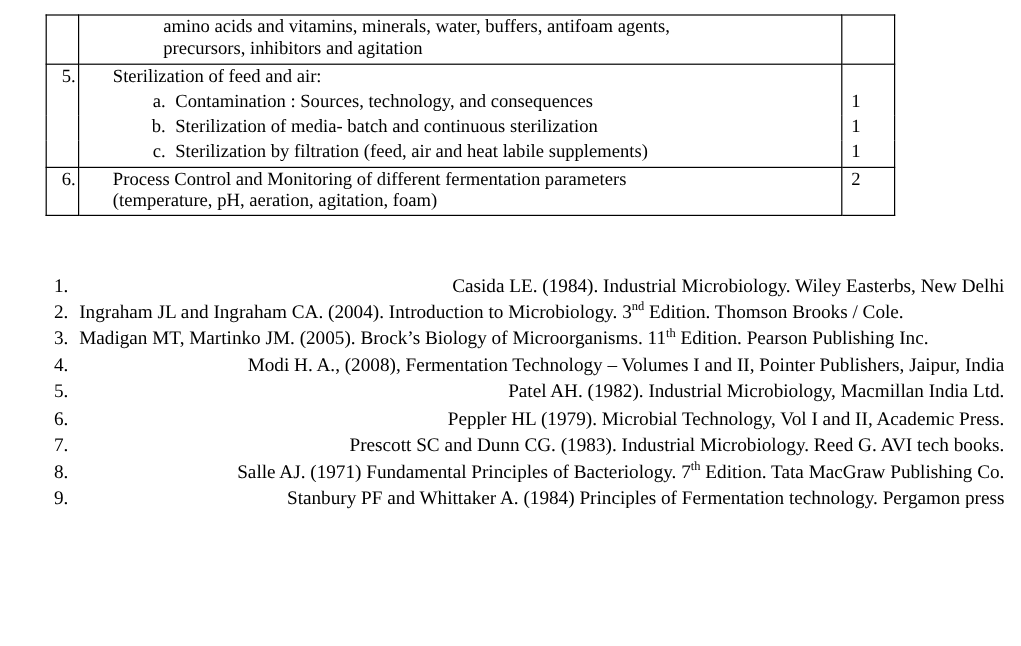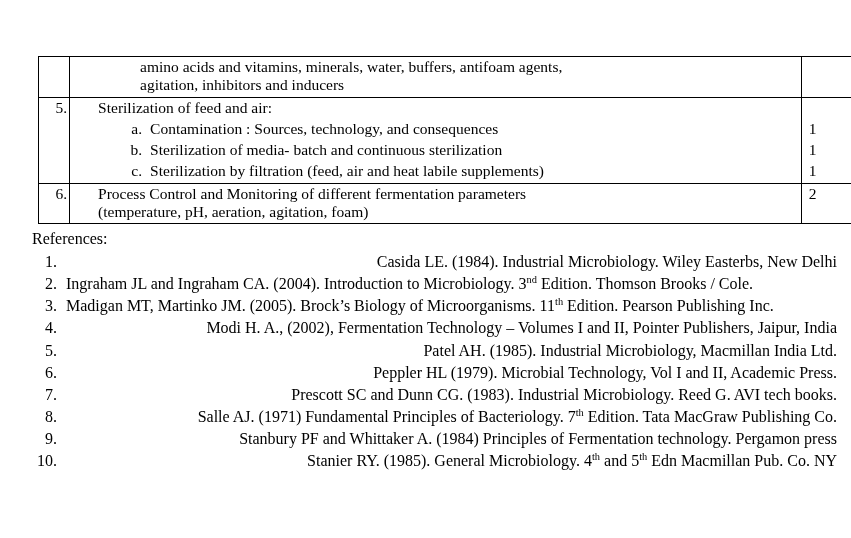--- a/index.html
+++ b/index.html
@@ -21,26 +21,25 @@
     left: 0; top: 0;
     width: 851px;
     height: 538px;
   }
 
   
   .syllabus-table {
     position: absolute;
     left: 38px;
     top: 12px;
-    width: 814px;
+    width: 708px;
     border-collapse: collapse;
     table-layout: fixed;
     font-size: 15.5px;
     line-height: 1.18;
-    margin-top: 44px;
   }
   .syllabus-table td {
     border: 1px solid #000000;
     padding: 1px 4px 2px 4px;
     vertical-align: top;
   }
   .col-num {
     width: 26px;
   }
   .col-body {
@@ -121,21 +120,21 @@
       <col class="col-num">
       <col class="col-body">
       <col class="col-hours">
     </colgroup>
     <tbody>
 
       <tr>
         <td class="col-num"></td>
         <td class="col-body">
           <span class="indent-text" style="padding-left:66px">amino acids and vitamins, minerals, water, buffers, antifoam agents,</span>
-          <span class="indent-text" style="padding-left:66px">agitation, inhibitors and inducers</span>
+          <span class="indent-text" style="padding-left:66px">precursors, inhibitors and agitation</span>
         </td>
         <td class="col-hours"></td>
       </tr>
 
       <tr>
         <td class="col-num" style="border-bottom:none; text-align:right; padding-right:2px;">5.</td>
         <td class="col-body" style="border-bottom:none;">
           <span class="indent-text" style="padding-left:24px">Sterilization of feed and air:</span>
         </td>
         <td class="col-hours" style="border-bottom:none;"></td>
@@ -179,58 +178,53 @@
         <td class="col-body">
           <span class="indent-text" style="padding-left:24px">Process Control and Monitoring of different fermentation parameters</span>
           <span class="indent-text" style="padding-left:24px">(temperature, pH, aeration, agitation, foam)</span>
         </td>
         <td class="col-hours">2</td>
       </tr>
     </tbody>
   </table>
 
   <div class="references">
-    <p class="ref-heading">References:</p>
     <ul class="ref-list">
       <li class="ref-item">
         <span class="ref-num">1.</span>
         <span class="ref-text nojust">Casida LE. (1984). Industrial Microbiology. Wiley Easterbs, New Delhi</span>
       </li>
       <li class="ref-item">
         <span class="ref-num">2.</span>
         <span class="ref-text"><span>Ingraham JL and Ingraham CA. (2004). Introduction to Microbiology. 3</span><sup>nd</sup><span> Edition. Thomson Brooks / Cole.</span></span>
       </li>
       <li class="ref-item">
         <span class="ref-num">3.</span>
         <span class="ref-text"><span>Madigan MT, Martinko JM. (2005). Brock’s Biology of Microorganisms. 11</span><sup>th</sup><span> Edition. Pearson Publishing Inc.</span></span>
       </li>
       <li class="ref-item">
         <span class="ref-num">4.</span>
-        <span class="ref-text nojust">Modi H. A., (2002), Fermentation Technology – Volumes I and II, Pointer Publishers, Jaipur, India</span>
+        <span class="ref-text nojust">Modi H. A., (2008), Fermentation Technology – Volumes I and II, Pointer Publishers, Jaipur, India</span>
       </li>
       <li class="ref-item">
         <span class="ref-num">5.</span>
-        <span class="ref-text nojust">Patel AH. (1985). Industrial Microbiology, Macmillan India Ltd.</span>
+        <span class="ref-text nojust">Patel AH. (1982). Industrial Microbiology, Macmillan India Ltd.</span>
       </li>
       <li class="ref-item">
         <span class="ref-num">6.</span>
         <span class="ref-text nojust">Peppler HL (1979). Microbial Technology, Vol I and II, Academic Press.</span>
       </li>
       <li class="ref-item">
         <span class="ref-num">7.</span>
         <span class="ref-text nojust">Prescott SC and Dunn CG. (1983). Industrial Microbiology. Reed G. AVI tech books.</span>
       </li>
       <li class="ref-item">
         <span class="ref-num">8.</span>
         <span class="ref-text nojust"><span>Salle AJ. (1971) Fundamental Principles of Bacteriology. 7</span><sup>th</sup><span> Edition. Tata MacGraw Publishing Co.</span></span>
       </li>
       <li class="ref-item">
         <span class="ref-num">9.</span>
         <span class="ref-text nojust">Stanbury PF and Whittaker A. (1984) Principles of Fermentation technology. Pergamon press</span>
       </li>
-      <li class="ref-item">
-        <span class="ref-num">10.</span>
-        <span class="ref-text nojust"><span>Stanier RY. (1985). General Microbiology. 4</span><sup>th</sup><span> and 5</span><sup>th</sup><span> Edn Macmillan Pub. Co. NY</span></span>
-      </li>
     </ul>
   </div>
 
 </div>
 
 </body></html>

